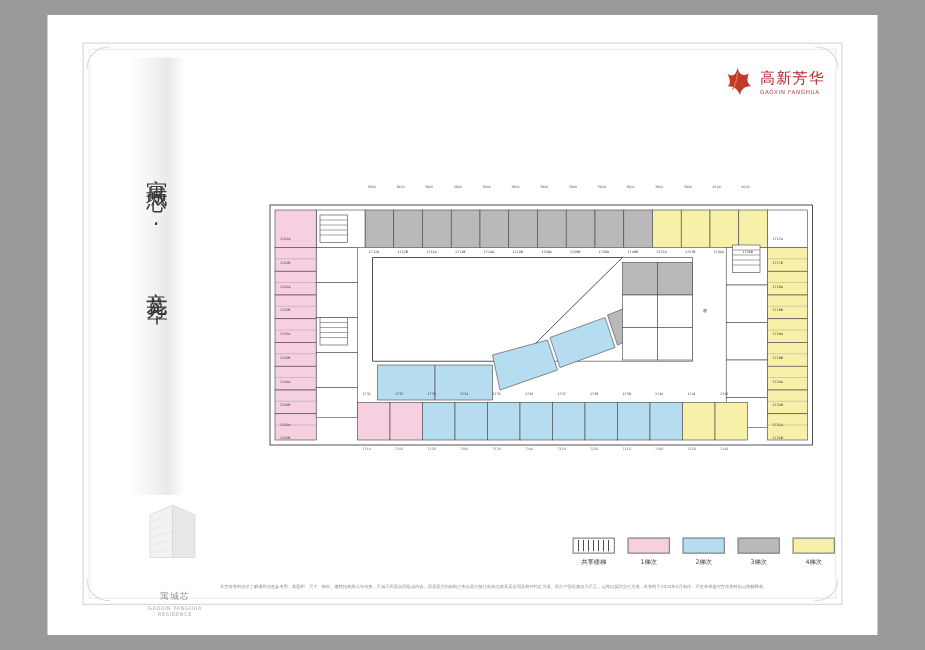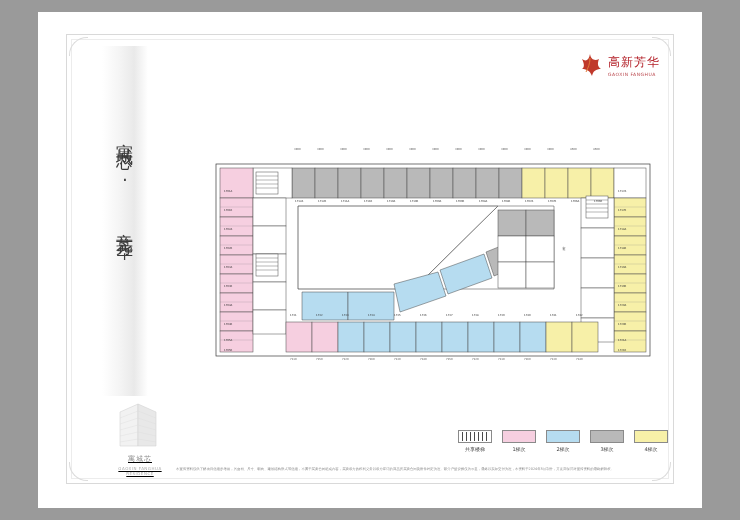--- a/index.html
+++ b/index.html
@@ -41,21 +41,21 @@
     font-size:17px;line-height:30px;color:#3a3a3a;letter-spacing:5px;
     font-family:"DejaVu Sans",sans-serif;
   }
   .vband{position:absolute;left:64px;top:34px;width:46px;height:350px;
     background:linear-gradient(90deg,#ffffff 0%,#f4f4f4 40%,#e9e9e9 70%,#ffffff 100%);
   }
 
   
   .bldg{position:absolute;left:72px;top:382px;width:60px;height:56px;}
   .bldg svg{display:block;}
-  .bldg-logo{position:absolute;left:66px;top:442px;width:72px;text-align:center;text-decoration:underline;}
+  .bldg-logo{position:absolute;left:66px;top:460px;width:72px;text-align:center;}
   .bldg-logo .l1{font-size:7px;color:#8d8d8d;letter-spacing:1px;}
   .bldg-logo .l2{font-size:4px;color:#a8a8a8;letter-spacing:.5px;margin-top:2px;}
 
   
   .plan{position:absolute;left:160px;top:142px;width:470px;height:212px;}
 
   .tick{position:absolute;font-size:2.6px;color:#555;white-space:nowrap;}
   .lbl{position:absolute;font-size:2.6px;color:#333;white-space:nowrap;}
 
   

